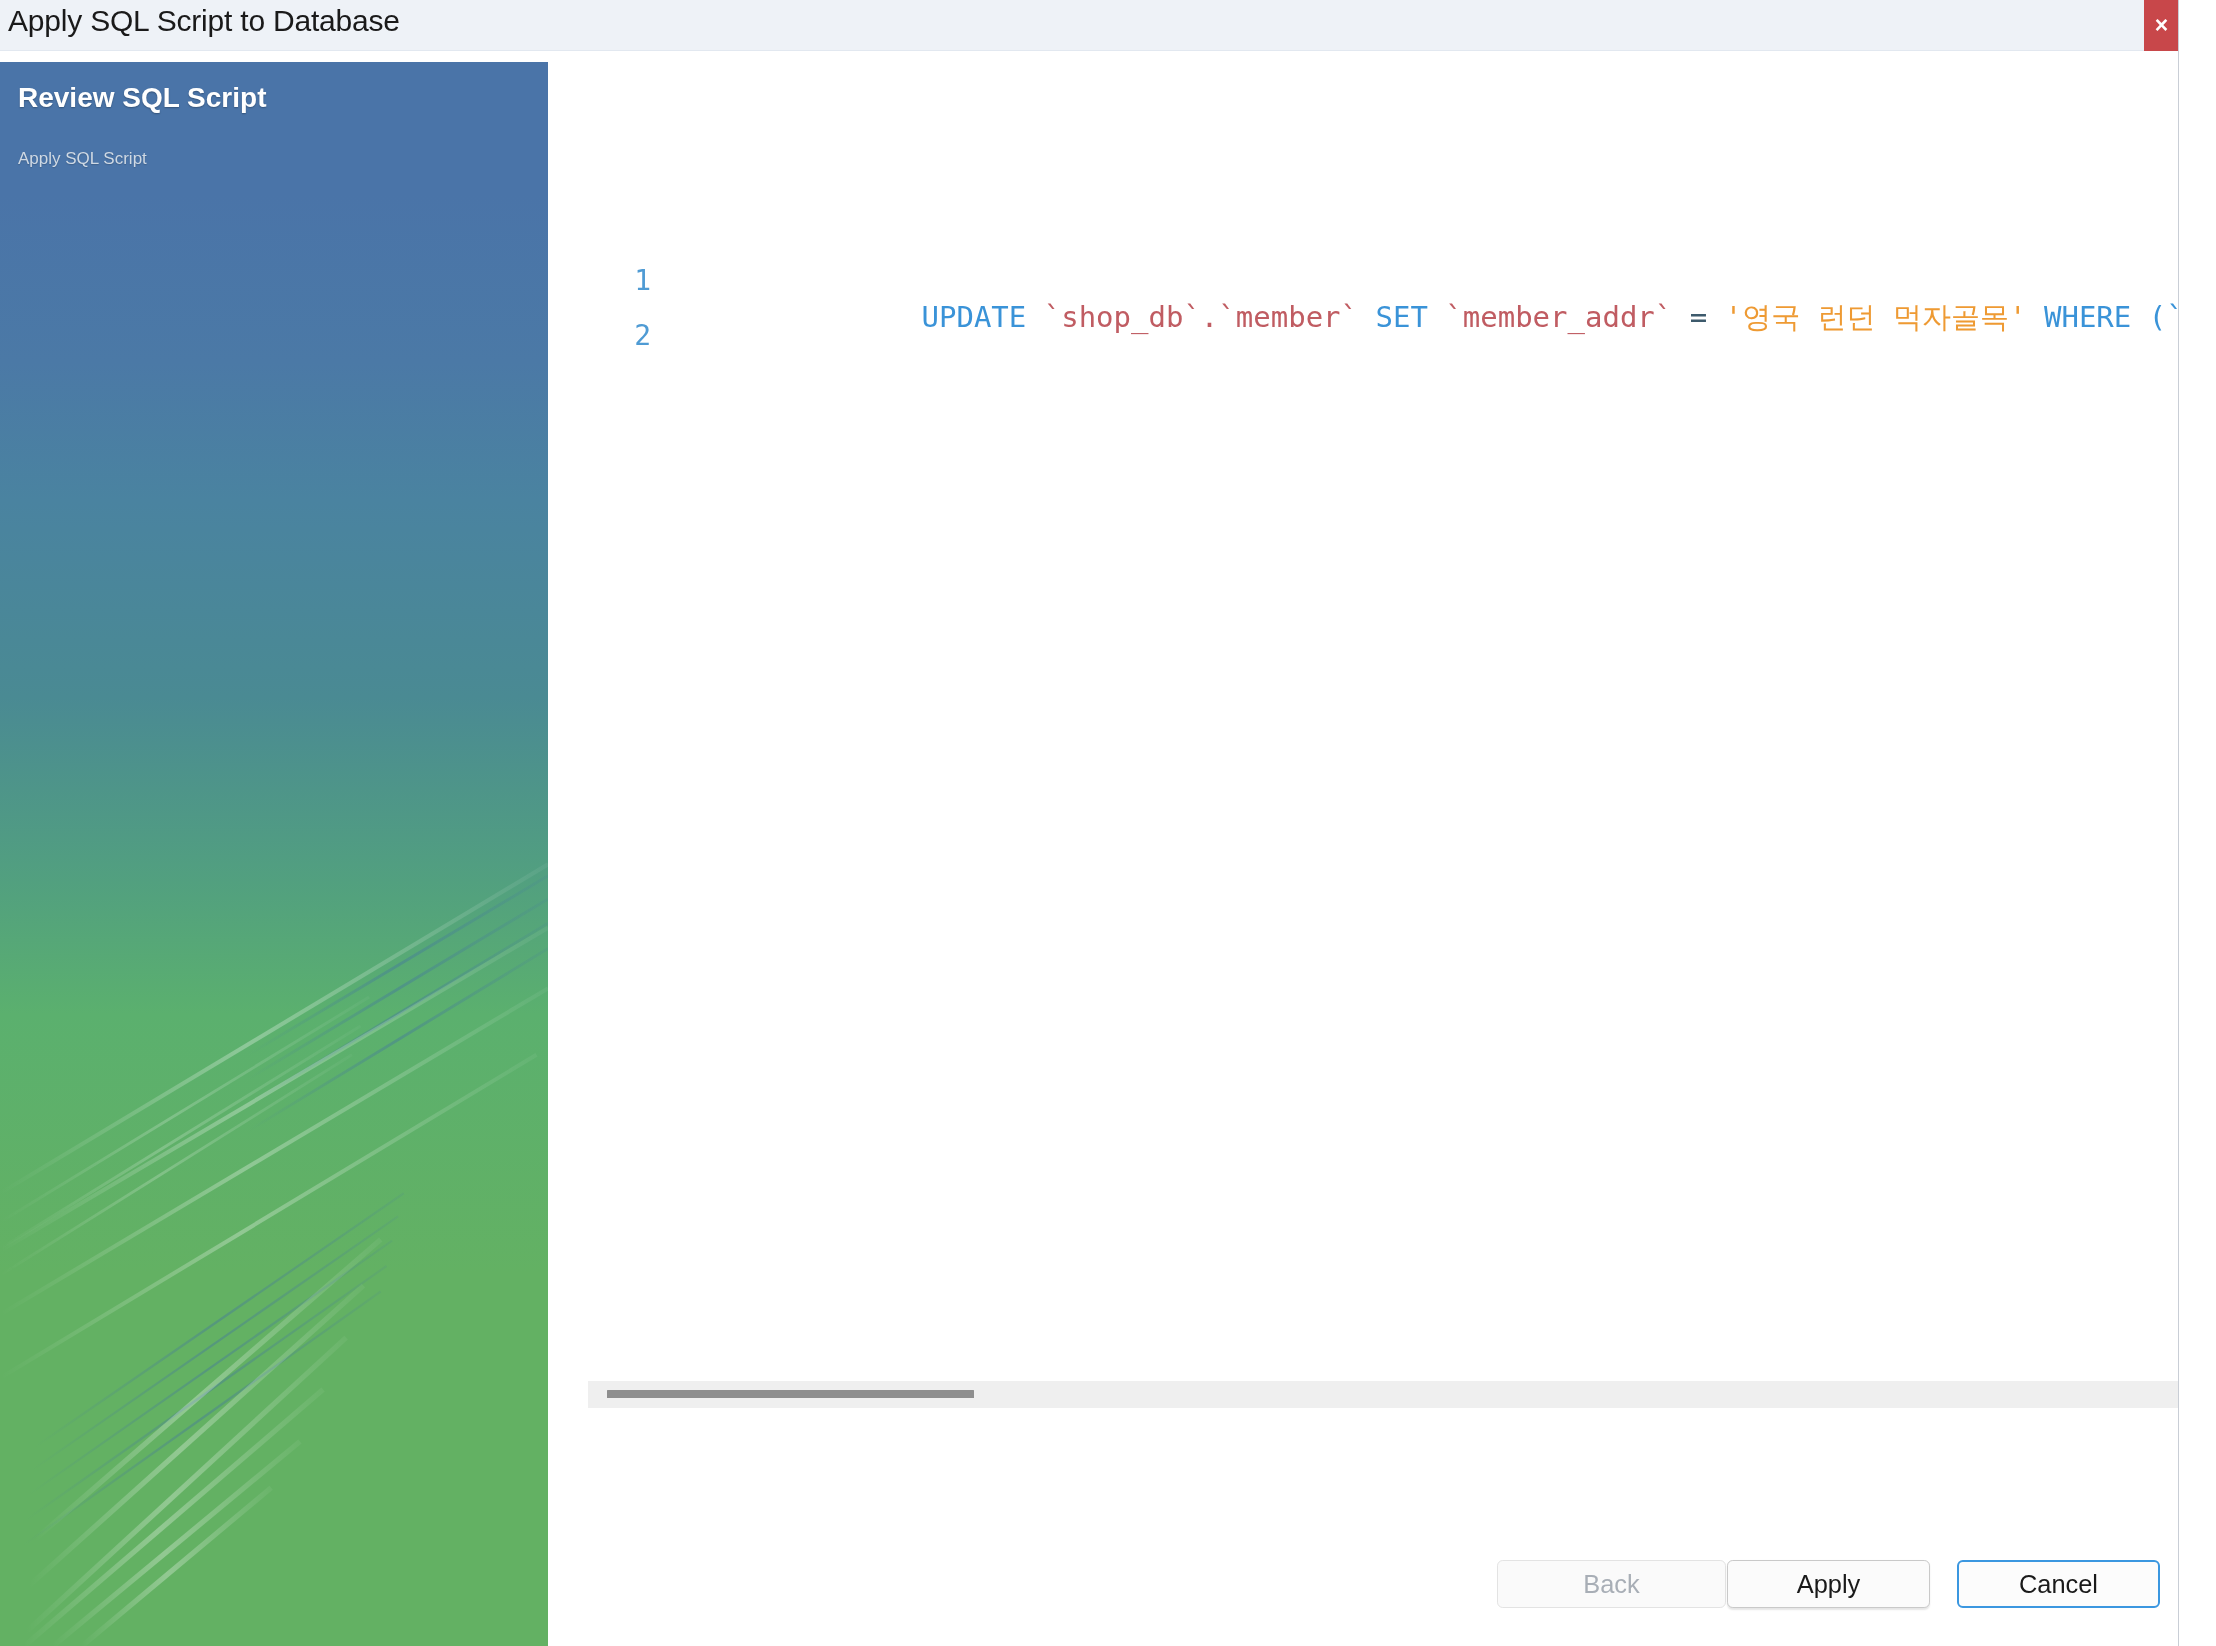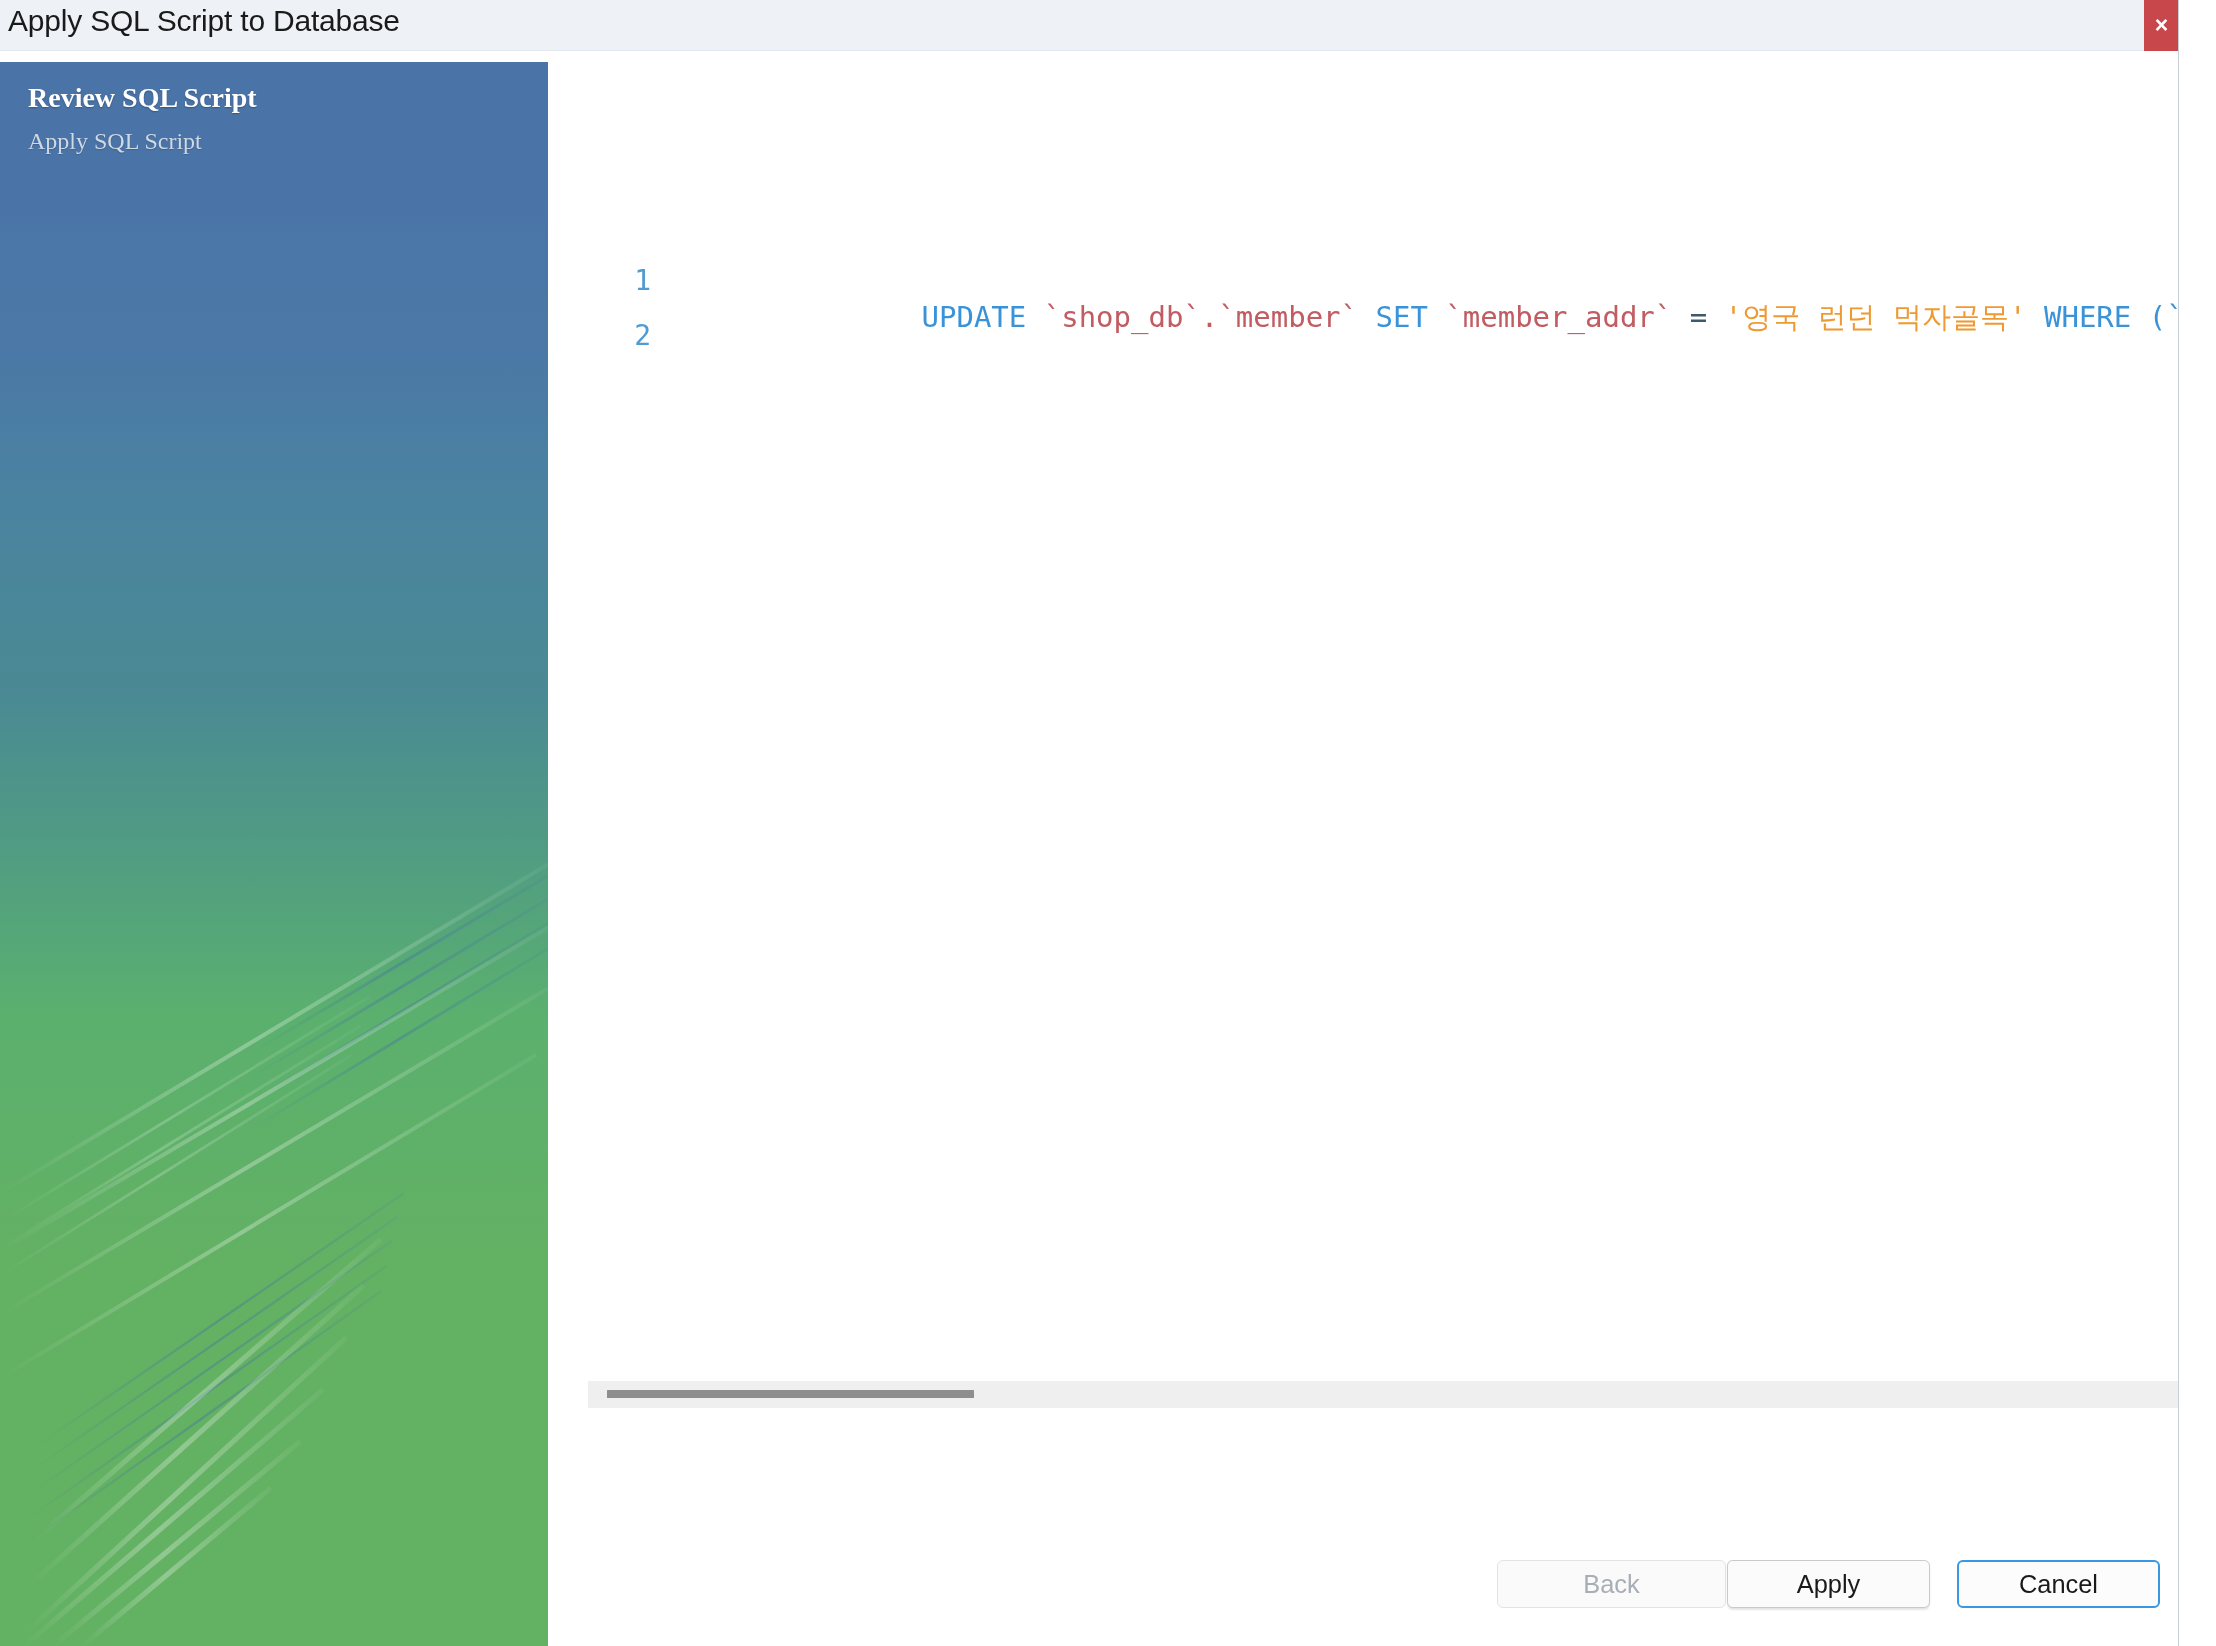--- a/index.html
+++ b/index.html
@@ -104,34 +104,33 @@
     top: 0; left: 0;
     width: 548px; height: 1585px;
     pointer-events: none;
   }
   .sidebar-items {
     position: absolute;
     top: 0; left: 0;
     width: 548px;
   }
   .sidebar-item {
-    padding-left: 28px;
+    padding-left: 18px;
     white-space: nowrap;
-    font-family: Liberation Serif, serif;
   }
   .sidebar-item.active {
     margin-top: 19.6px;
     font-size: 28px;
     font-weight: bold;
     color: #ffffff;
     text-shadow: 0 1.2px 1.7px rgba(0,0,0,0.28);
   }
   .sidebar-item.pending {
-    margin-top: 14px;
-    font-size: 24px;
+    margin-top: 35px;
+    font-size: 17px;
     color: #cfd9e4;
     text-shadow: 0 0.6px 1.2px rgba(0,0,0,0.18);
   }
 
   
   .content {
     position: absolute;
     top: 62px;
     left: 548px;
     width: 1631px;

